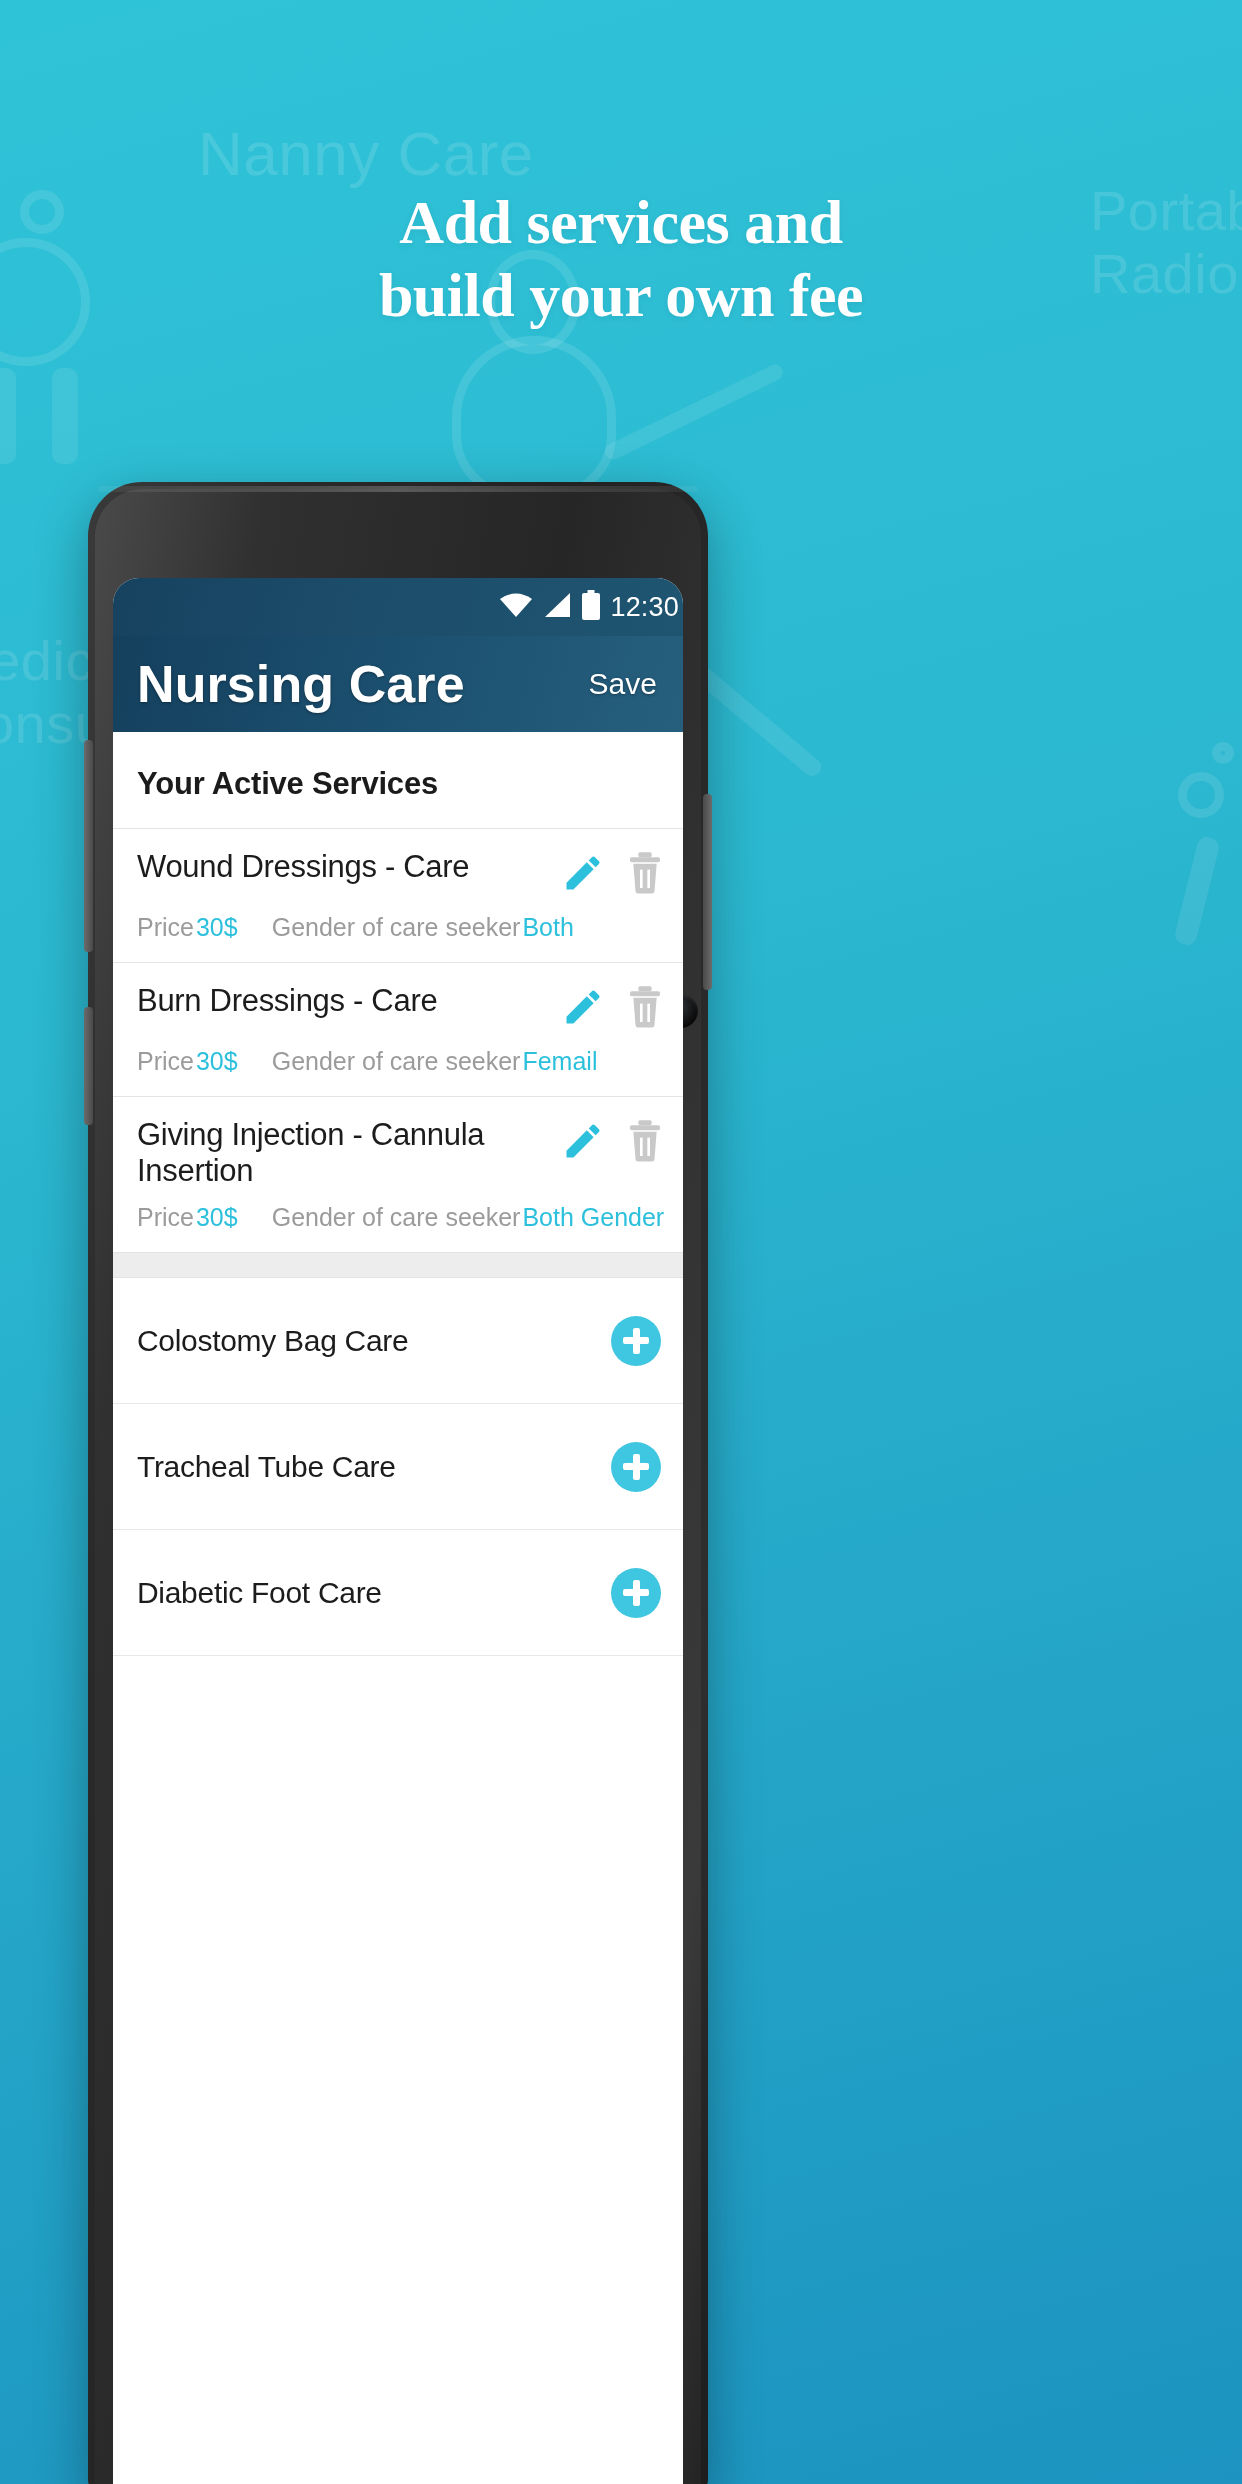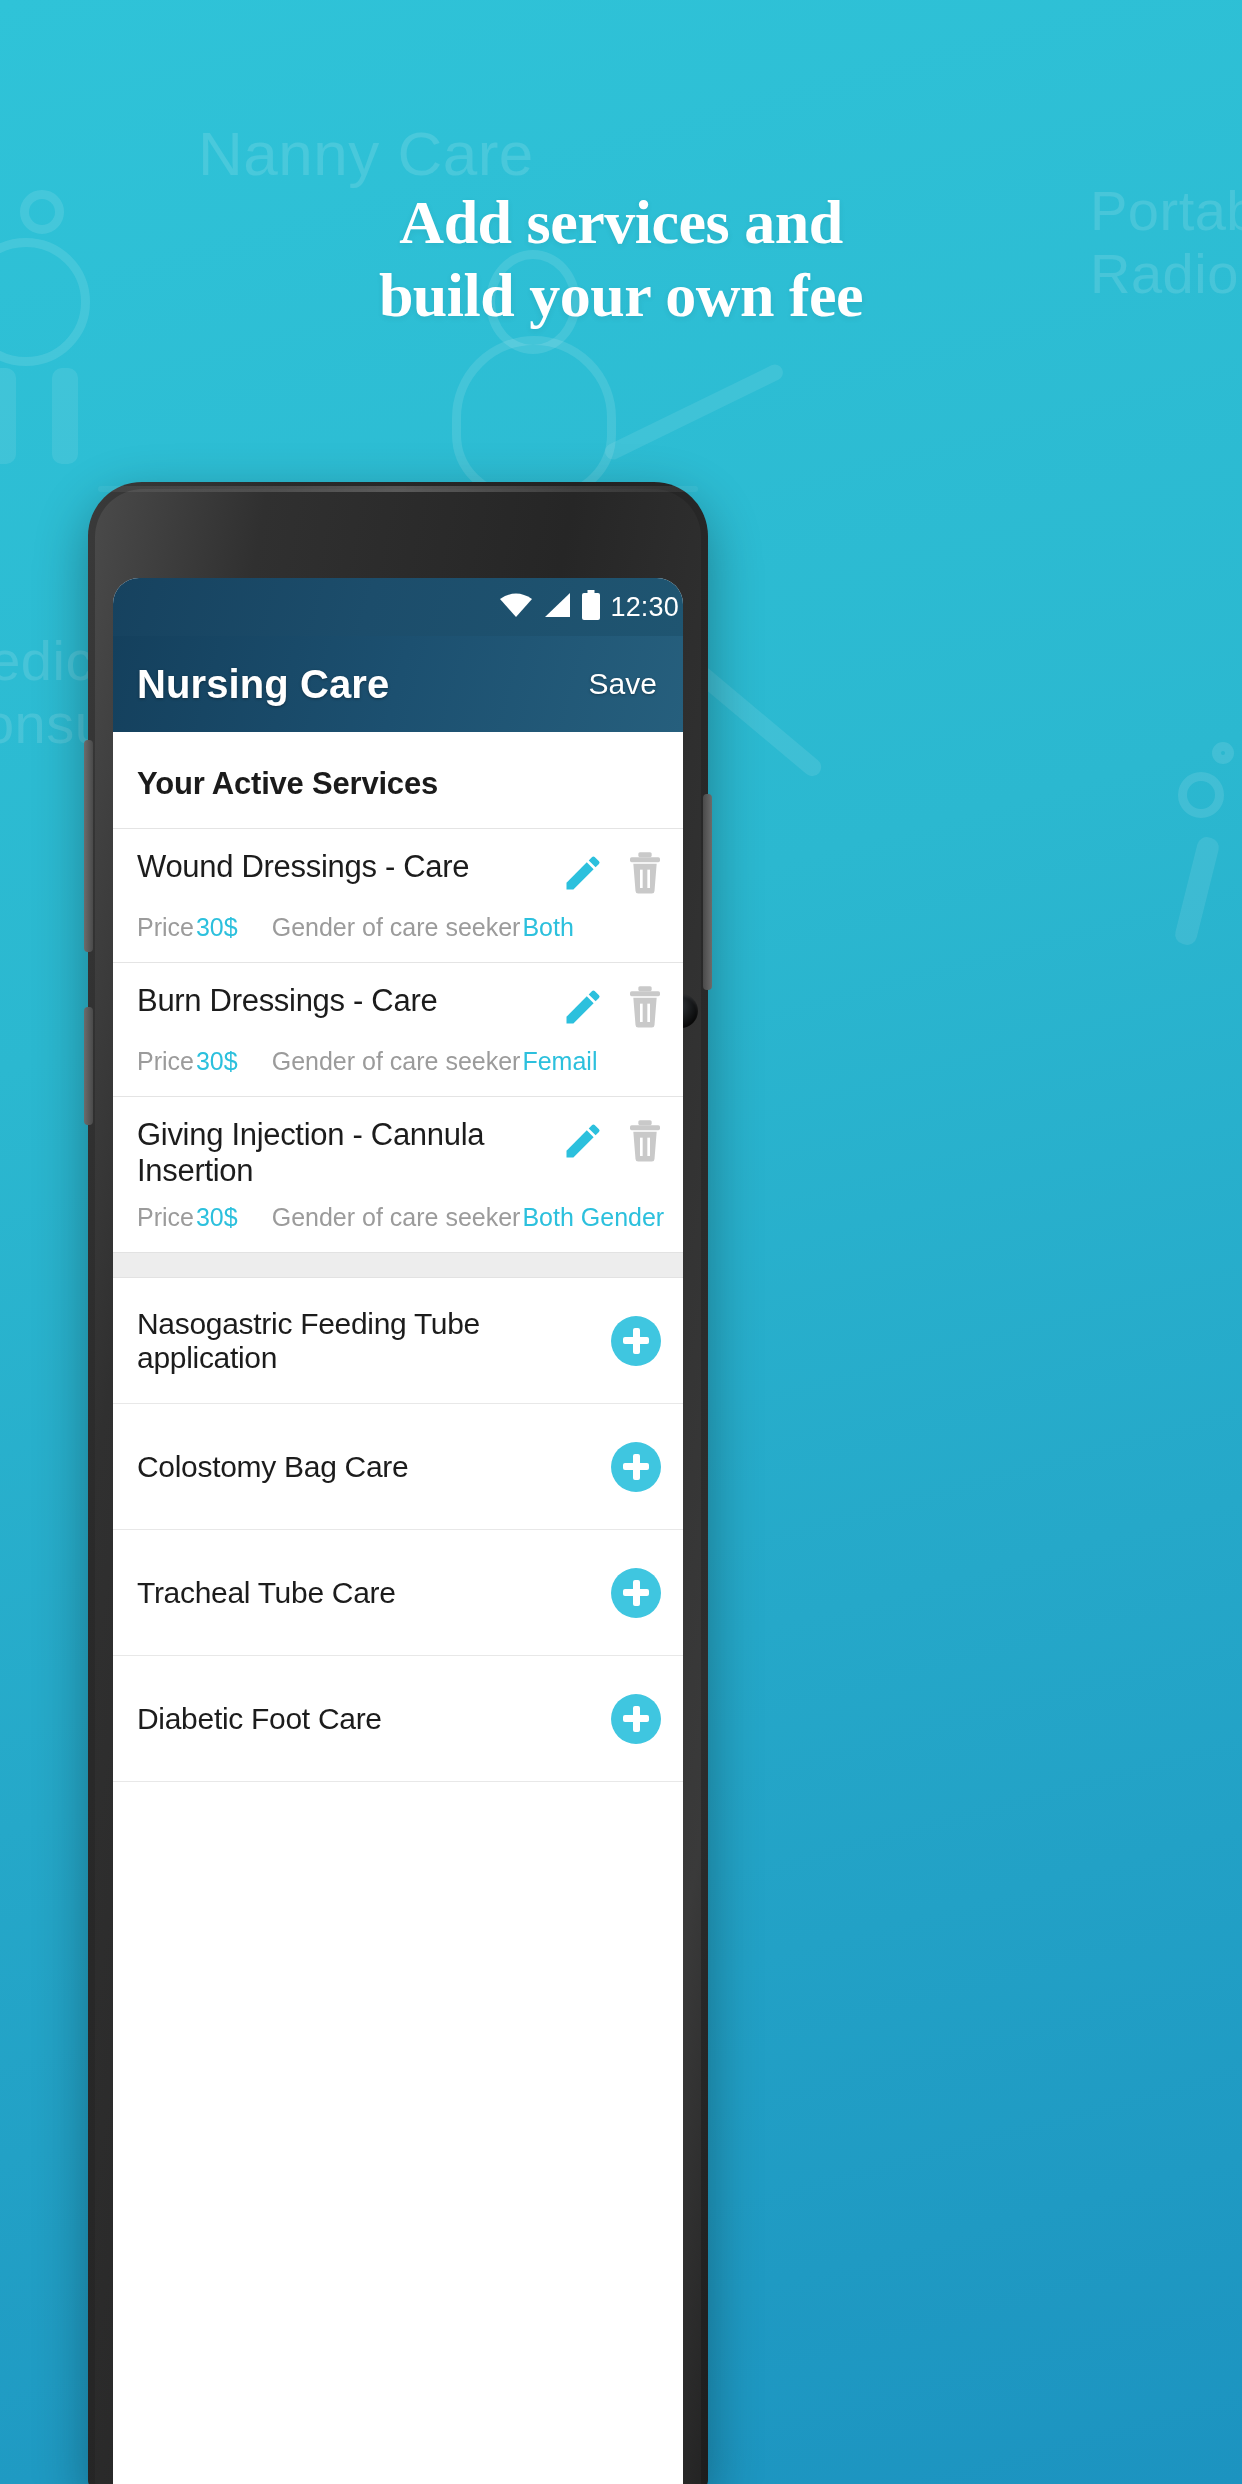--- a/index.html
+++ b/index.html
@@ -116,21 +116,21 @@
   #status-icons { display:flex; align-items:center; gap:10px; }
   #status-time { color:#fff; font-size:27px; letter-spacing:0.2px; }
 
   
   #app-bar {
     height:96px;
     background:linear-gradient(105deg,#14405d 0%,#1c5070 50%,#265f7d 100%);
     display:flex; align-items:center; justify-content:space-between;
     padding:0 22px 0 24px;
   }
-  #app-title { color:#fff; font-size:40px; font-weight:bold; letter-spacing:0.1px;
+  #app-title { color:#fff; font-size:52px; font-weight:bold; letter-spacing:0.1px;
                text-shadow:0 1px 3px rgba(0,0,0,0.35);text-align:right; }
   #save-button { color:#fff; font-size:30px; font-weight:normal; padding:6px 4px;
                  text-shadow:0 1px 3px rgba(0,0,0,0.35); cursor:pointer; }
 
   
   #screen-body { background:#fff; height:calc(100% - 154px); overflow:hidden; }
 
   #active-section-title {
     font-size:31px; font-weight:bold; color:#1b1b1b;
     padding:34px 0 26px 24px;
@@ -344,24 +344,20 @@
           <span class="meta-label">Price</span>
           <span class="meta-value">30$</span>
           <span class="meta-gap"></span>
           <span class="meta-label">Gender of care seeker</span>
           <span class="meta-value">Both Gender</span>
         </div>
       </div>
 
       <div id="section-divider"></div>
 
-      <div class="avail-row">
-        <div class="avail-name">Nasogastric Feeding Tube application</div>
-        <div class="add-btn"></div>
-      </div>
 
       <div class="avail-row">
         <div class="avail-name">Colostomy Bag Care</div>
         <div class="add-btn"></div>
       </div>
 
       <div class="avail-row">
         <div class="avail-name">Tracheal Tube Care</div>
         <div class="add-btn"></div>
       </div>

